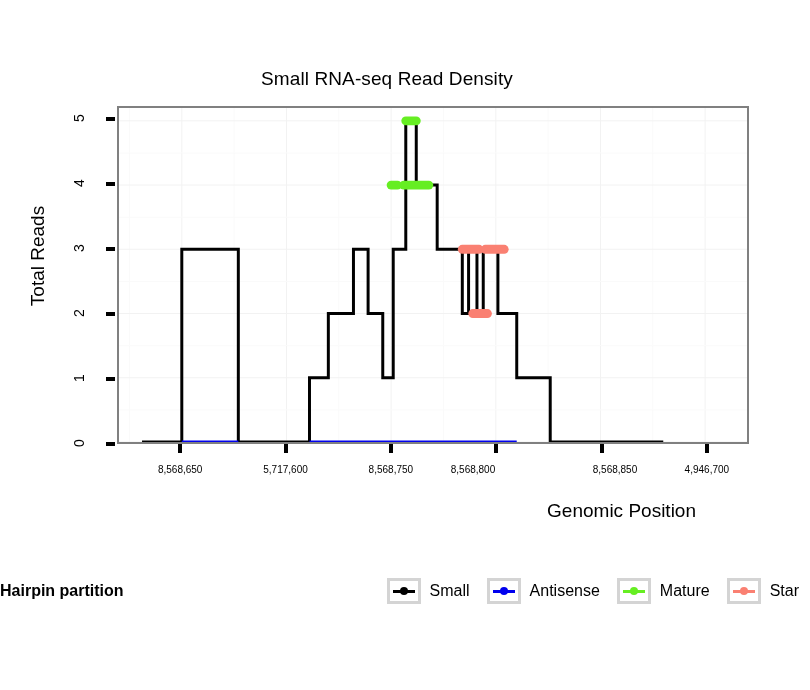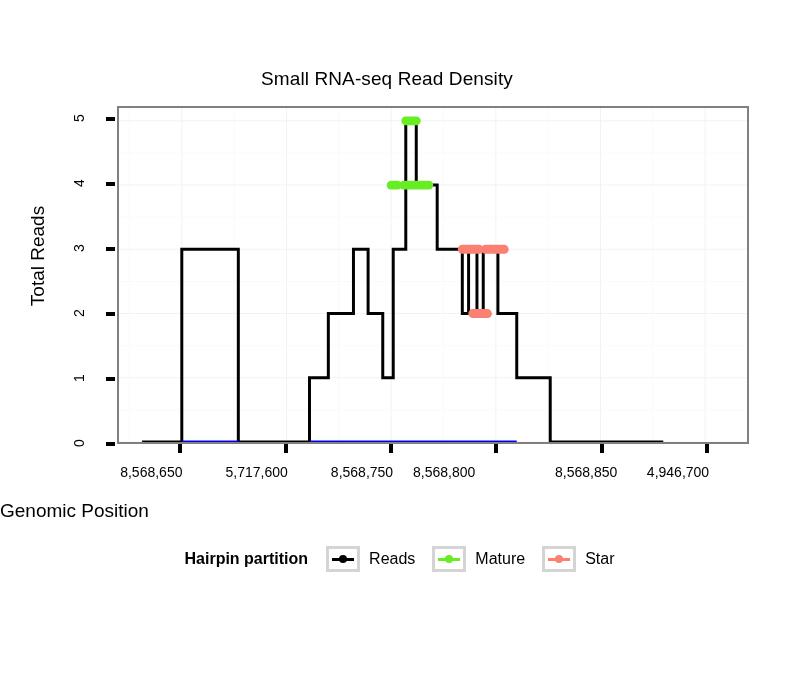--- a/index.html
+++ b/index.html
@@ -58,60 +58,60 @@
     text-align: center;
     font-size: 19px;
     transform: rotate(-90deg);
     transform-origin: center center;
   }
   #x-axis-title {
     position: absolute;
     left: 0;
     top: 500px;
     width: 696px;
-    text-align: left;
+    text-align: right;
     font-size: 19px;
   }
   .y-tick-label {
     position: absolute;
     font-size: 14px;
     width: 40px;
     text-align: center;
     transform: rotate(-90deg);
     transform-origin: center center;
   }
   .y-tick-mark {
     position: absolute;
     width: 9px;
     height: 4px;
     background: #000;
   }
   .x-tick-label {
     position: absolute;
-    font-size: 14px;
+    font-size: 10px;
     width: 120px;
-    text-align: left;
+    text-align: center;
     top: 464px;
   }
   .x-tick-mark {
     position: absolute;
     width: 4px;
     height: 9px;
     background: #000;
     top: 444px;
   }
   
   #legend {
     position: absolute;
     left: 0;
-    top: 546px;
+    top: 578px;
     width: 810px;
     display: flex;
     align-items: center;
-    justify-content: center;
+    justify-content: space-between;
     gap: 0px;
     font-size: 16px;
   }
   #legend-title {
     font-weight: bold;
     font-size: 16px;
     margin-right: 18px;
   }
   .legend-entry {
     display: flex;
@@ -204,21 +204,28 @@
   <div id="x-axis-title">Genomic Position</div>
 
   <div id="legend">
     <span id="legend-title">Hairpin partition</span>
     <span id="legend-entries" style="display: flex; align-items: center;">
         <span class="legend-entry">
           <span class="legend-key">
             <span class="key-line" style="background: rgb(0, 0, 0);"></span>
             <span class="key-dot" style="background: rgb(0, 0, 0);"></span>
           </span>
-          <span class="legend-label">Reads</span>
+          <span class="legend-label">Small</span>
+        </span>
+        <span class="legend-entry">
+          <span class="legend-key">
+            <span class="key-line" style="background: rgb(0, 0, 238);"></span>
+            <span class="key-dot" style="background: rgb(0, 0, 238);"></span>
+          </span>
+          <span class="legend-label">Antisense</span>
         </span>
         <span class="legend-entry">
           <span class="legend-key">
             <span class="key-line" style="background: rgb(102, 238, 34);"></span>
             <span class="key-dot" style="background: rgb(102, 238, 34);"></span>
           </span>
           <span class="legend-label">Mature</span>
         </span>
         <span class="legend-entry">
           <span class="legend-key">

